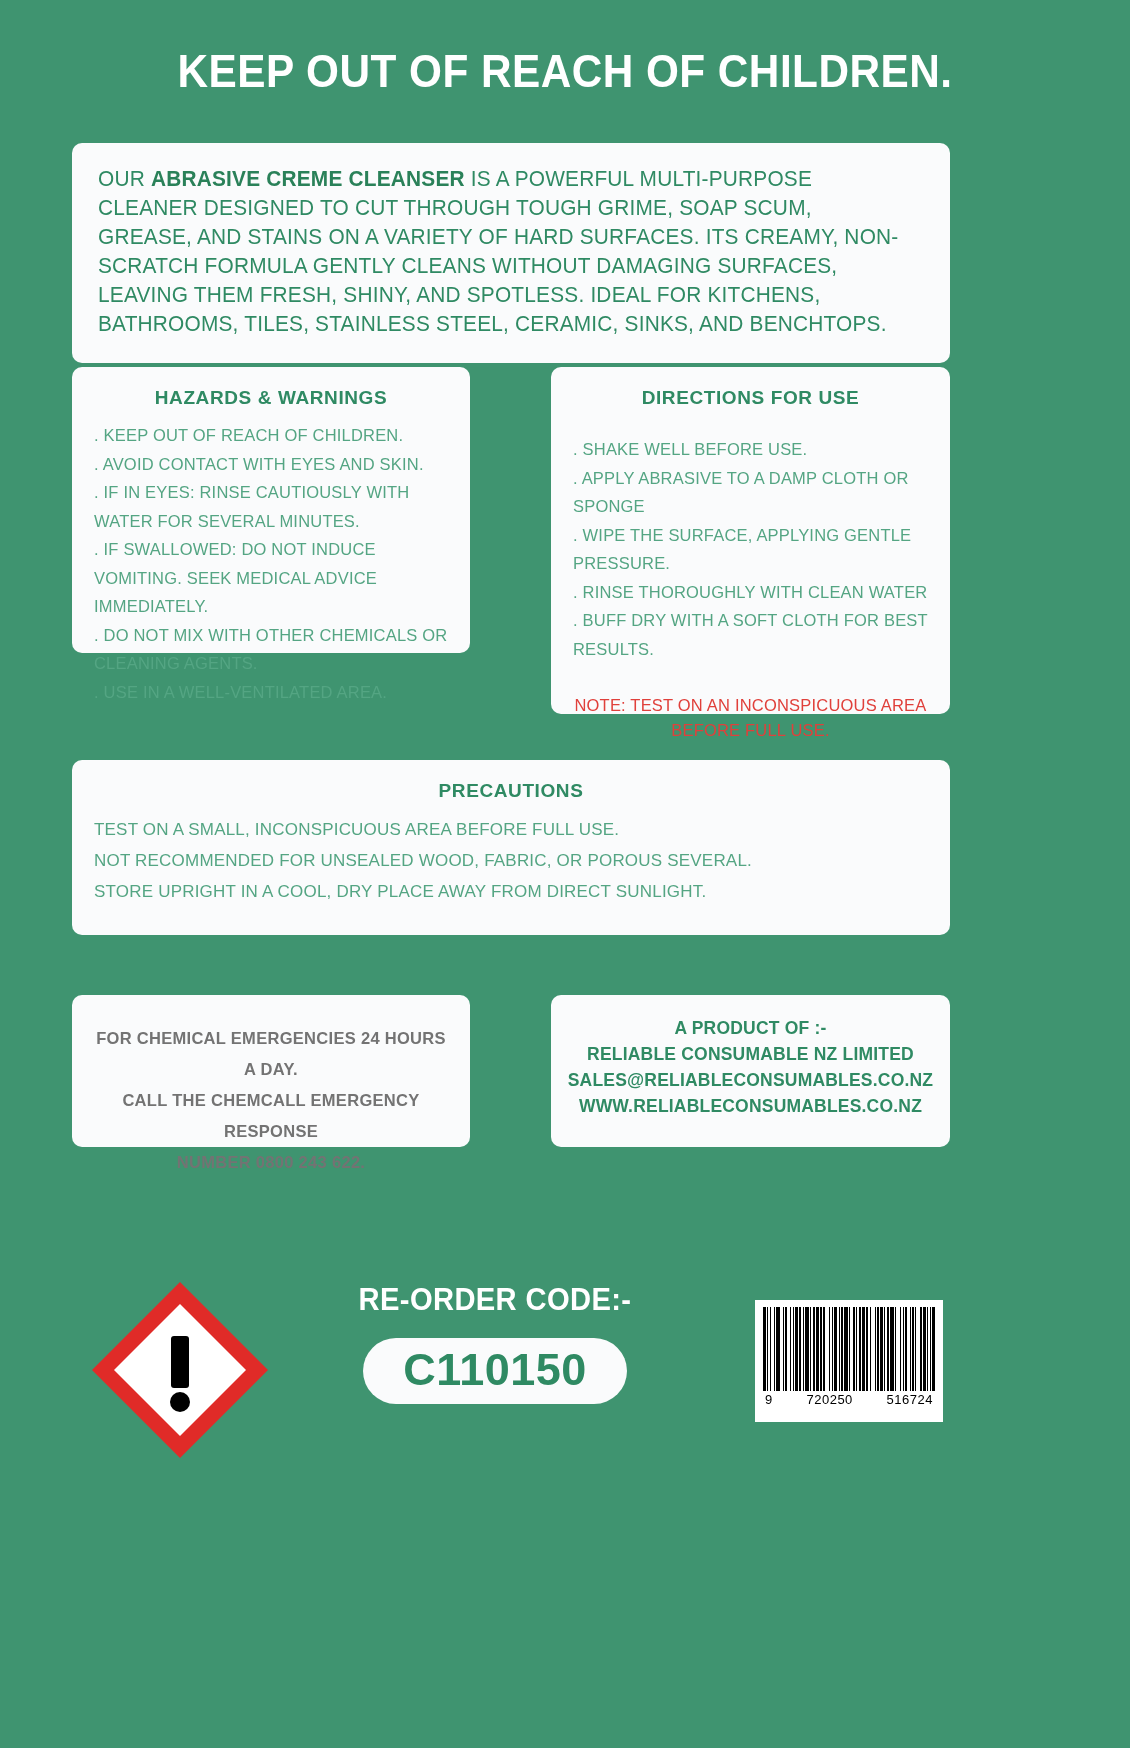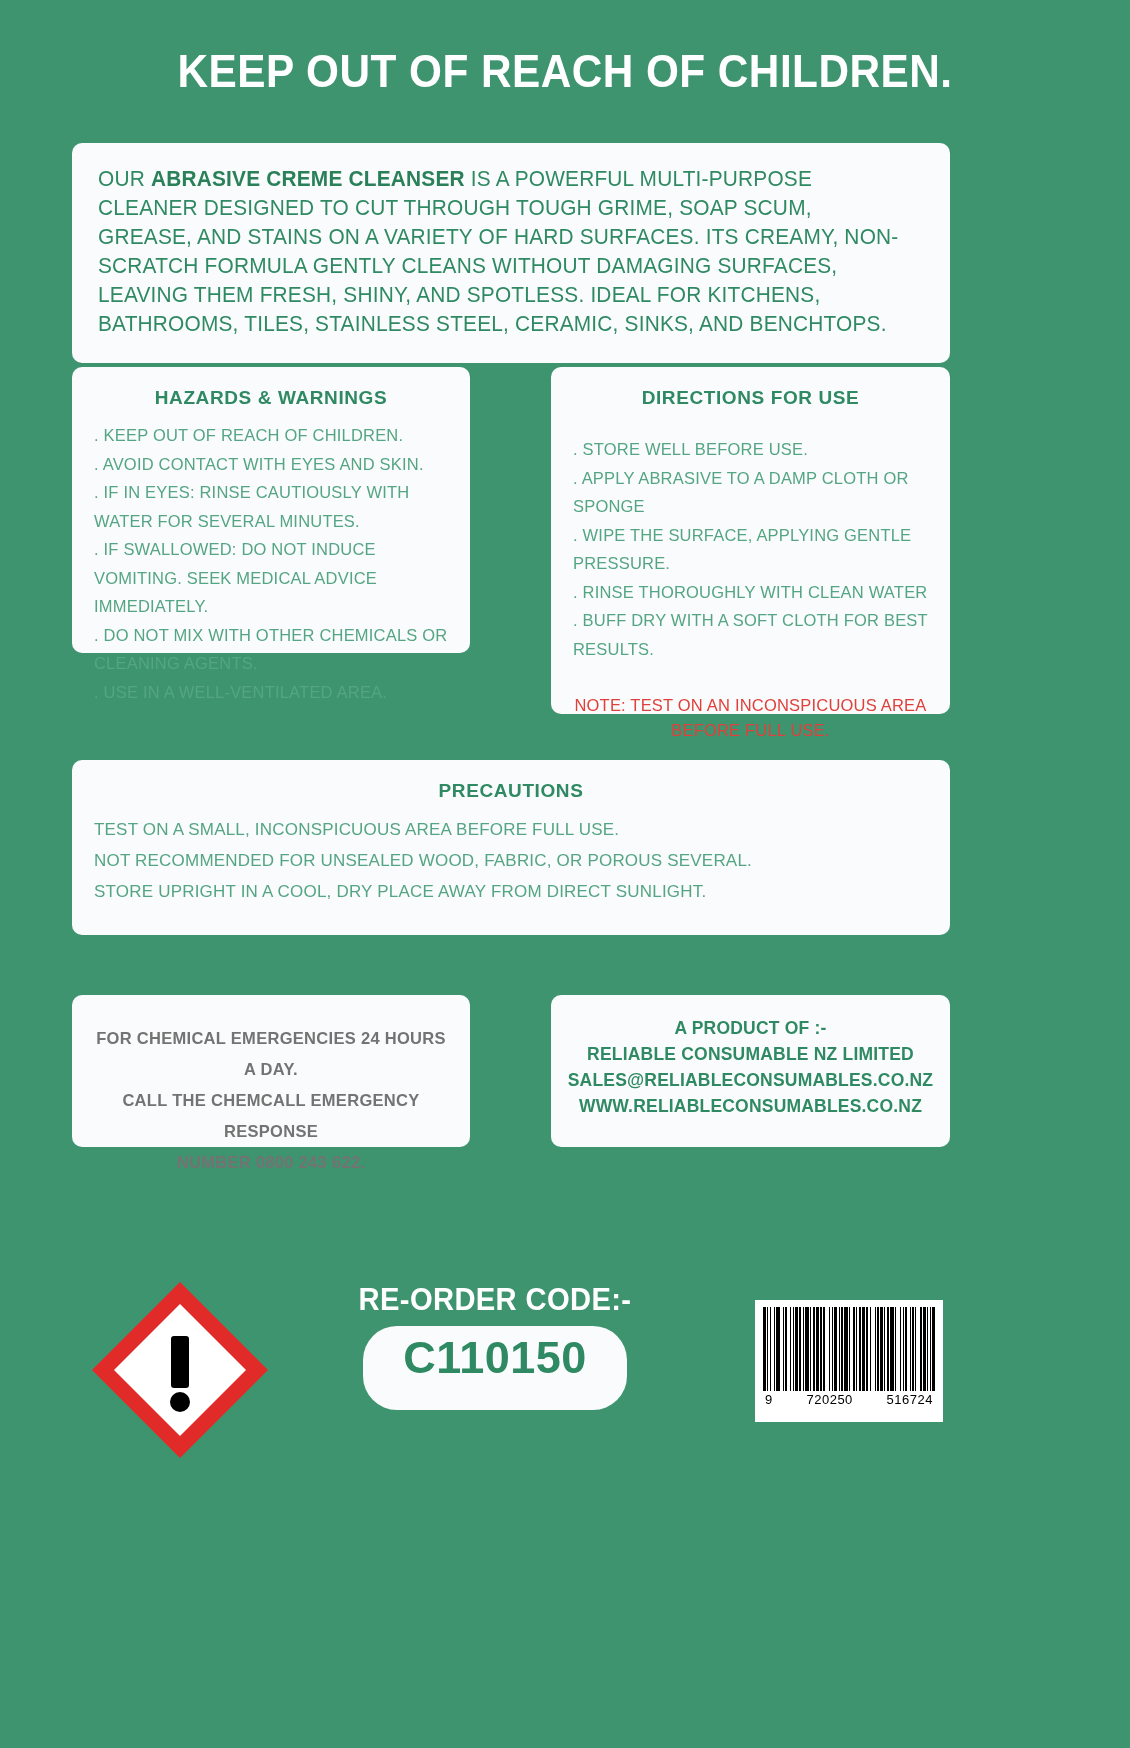--- a/index.html
+++ b/index.html
@@ -168,24 +168,24 @@
   }
   .reorder-label {
     color: #ffffff;
     font-size: 31px;
     font-weight: bold;
     letter-spacing: 0.4px;
     transform: scaleX(0.94);
   }
   .reorder-pill {
     display: inline-block;
-    margin-top: 8px;
+    margin-top: 20px;
     background: #fafbfc;
     border-radius: 34px;
-    padding: 6px 40px 26px 40px;
+    padding: 6px 40px 8px 40px;
   }
   .reorder-code {
     color: #2f8a63;
     font-size: 45px;
     font-weight: bold;
     letter-spacing: 0.5px;
   }
 
   
   .barcode-box {
@@ -233,21 +233,21 @@
       <li>. IF IN EYES: RINSE CAUTIOUSLY WITH WATER FOR SEVERAL MINUTES.</li>
       <li>. IF SWALLOWED: DO NOT INDUCE VOMITING. SEEK MEDICAL ADVICE IMMEDIATELY.</li>
       <li>. DO NOT MIX WITH OTHER CHEMICALS OR CLEANING AGENTS.</li>
       <li>. USE IN A WELL-VENTILATED AREA.</li>
     </ul>
   </div>
 
   <div class="card col-right">
     <div class="card-head">DIRECTIONS FOR USE</div>
     <ul class="bullet-list dir-list">
-      <li>. STORE WELL BEFORE USE.</li>
+      <li>. SHAKE WELL BEFORE USE.</li>
       <li>. APPLY ABRASIVE TO A DAMP CLOTH OR SPONGE</li>
       <li>. WIPE THE SURFACE, APPLYING GENTLE PRESSURE.</li>
       <li>. RINSE THOROUGHLY WITH CLEAN WATER</li>
       <li>. BUFF DRY WITH A SOFT CLOTH FOR BEST RESULTS.</li>
     </ul>
     <div class="note-red">NOTE: TEST ON AN INCONSPICUOUS AREA BEFORE FULL USE.</div>
   </div>
 
   <div class="card precautions">
     <div class="card-head">PRECAUTIONS</div>

